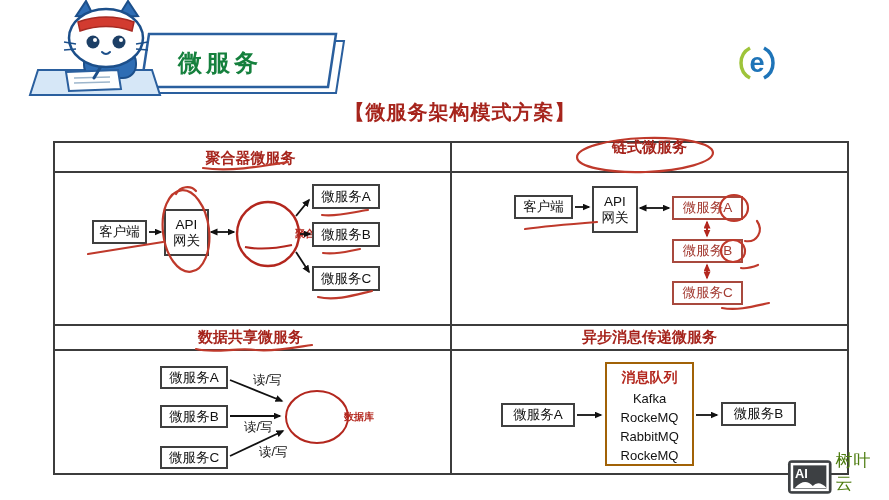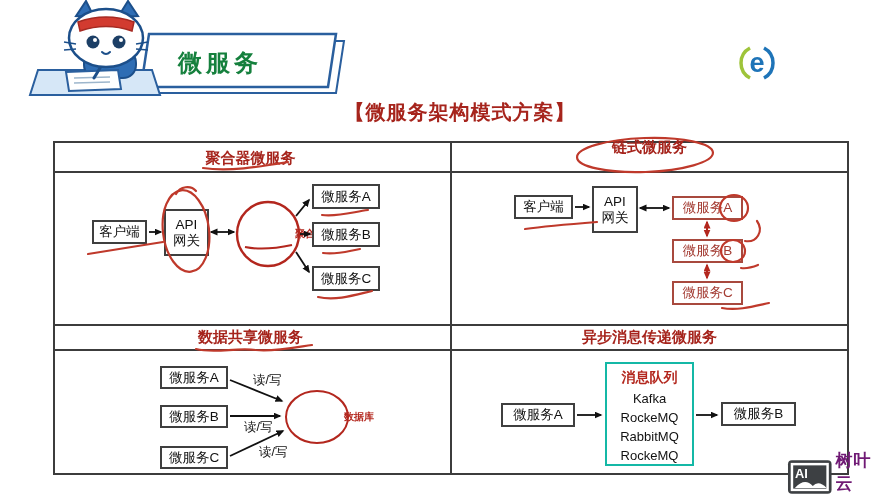--- a/index.html
+++ b/index.html
@@ -34,28 +34,28 @@
   
   .box { position:absolute; background:#fff; border:2px solid #3f3f3f; color:#111;
          display:flex; align-items:center; justify-content:center; font-size:13.5px;
          line-height:1.15; text-align:center; }
   .box.redbox { border-color:#a8493e; color:#a33b32; }
   .redtext { position:absolute; color:#b3271e; font-weight:bold; font-size:10px;
              display:flex; align-items:center; justify-content:center;margin-left:42px; }
   .rw { position:absolute; font-size:12.5px; color:#111; }
 
   .queue { position:absolute; left:605px; top:362px; width:89px; height:104px;
-           background:#fff; border:2px solid #14b8a6; display:flex; flex-direction:column;
+           background:#fff; border:2px solid #a16207; display:flex; flex-direction:column;
            align-items:center; justify-content:flex-start; padding-top:5px; }
   .queue .qt { color:#b3271e; font-weight:bold; font-size:14px; margin-bottom:2px; }
   .queue .qi { color:#111; font-size:13px; line-height:19px; }
 
   
   .wm { position:absolute; left:787px; top:449px; display:flex; align-items:flex-end; }
-  .wm-text { font-size:17px; font-weight:bold; color:#701a75; margin-left:3px; letter-spacing:1px; }
+  .wm-text { font-size:17px; font-weight:normal; color:#4d7c0f; margin-left:3px; letter-spacing:1px; }
 
   .overlay { position:absolute; left:0; top:0; width:889px; height:500px; pointer-events:none; }
   .mascot  { position:absolute; left:26px; top:0; width:140px; height:100px; }
   .banner-svg { position:absolute; left:0; top:0; width:889px; height:500px; }
 </style>
 </head>
 <body>
 
 <div class="page">
 

